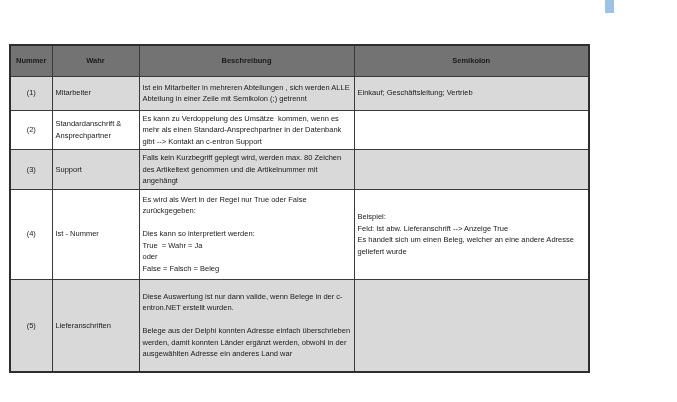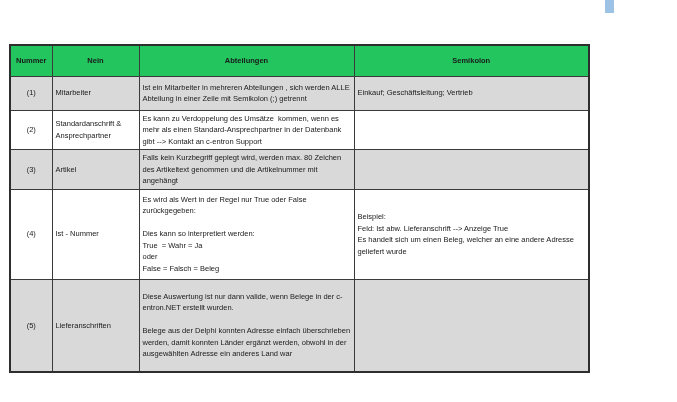--- a/index.html
+++ b/index.html
@@ -39,21 +39,21 @@
     color: #1a1a1a;
     padding: 2px 3px;
     vertical-align: middle;
     overflow: hidden;
     white-space: pre-wrap;
     word-wrap: break-word;
   }
   table.doc-table th {
     font-weight: bold;
     text-align: center;
-    background: #22c55e;
+    background: #737373;
     font-size: 7.5px;
     margin-left: 28px;
   }
   tr.shaded td { background: #d9d9d9; }
   tr.plain td { background: #ffffff; }
   td.col-nummer { text-align: center; }
   td.col-kurz, td.col-beschreibung, td.col-beispiele { text-align: left; }
 </style>
 </head>
 <body>
@@ -65,39 +65,39 @@
   <table class="doc-table">
     <colgroup>
       <col style="width:42px">
       <col style="width:87px">
       <col style="width:215px">
       <col style="width:235px">
     </colgroup>
     <tbody>
         <tr style="height:31px;">
       <th>Nummer</th>
-      <th>Nein</th>
-      <th>Abteilungen</th>
+      <th>Wahr</th>
+      <th>Beschreibung</th>
       <th>Semikolon</th>
     </tr>
     <tr class="shaded" style="height:34px;">
       <td class="col-nummer">(1)</td>
       <td class="col-kurz">Mitarbeiter</td>
       <td class="col-beschreibung">Ist ein Mitarbeiter in mehreren Abteilungen , sich werden ALLE Abteilung in einer Zeile mit Semikolon (;) getrennt</td>
       <td class="col-beispiele">Einkauf; Geschäftsleitung; Vertrieb</td>
     </tr>
     <tr class="plain" style="height:36px;">
       <td class="col-nummer">(2)</td>
       <td class="col-kurz">Standardanschrift &amp; Ansprechpartner</td>
       <td class="col-beschreibung">Es kann zu Verdoppelung des Umsätze  kommen, wenn es mehr als einen Standard-Ansprechpartner in der Datenbank gibt --&gt; Kontakt an c-entron Support</td>
       <td class="col-beispiele"></td>
     </tr>
     <tr class="shaded" style="height:36px;">
       <td class="col-nummer">(3)</td>
-      <td class="col-kurz">Artikel</td>
+      <td class="col-kurz">Support</td>
       <td class="col-beschreibung">Falls kein Kurzbegriff geplegt wird, werden max. 80 Zeichen des Artikeltext genommen und die Artikelnummer mit angehängt</td>
       <td class="col-beispiele"></td>
     </tr>
     <tr class="plain" style="height:90px;">
       <td class="col-nummer">(4)</td>
       <td class="col-kurz">Ist - Nummer</td>
       <td class="col-beschreibung">Es wird als Wert in der Regel nur True oder False zurückgegeben:
 
 Dies kann so interpretiert werden:
 True  = Wahr = Ja

